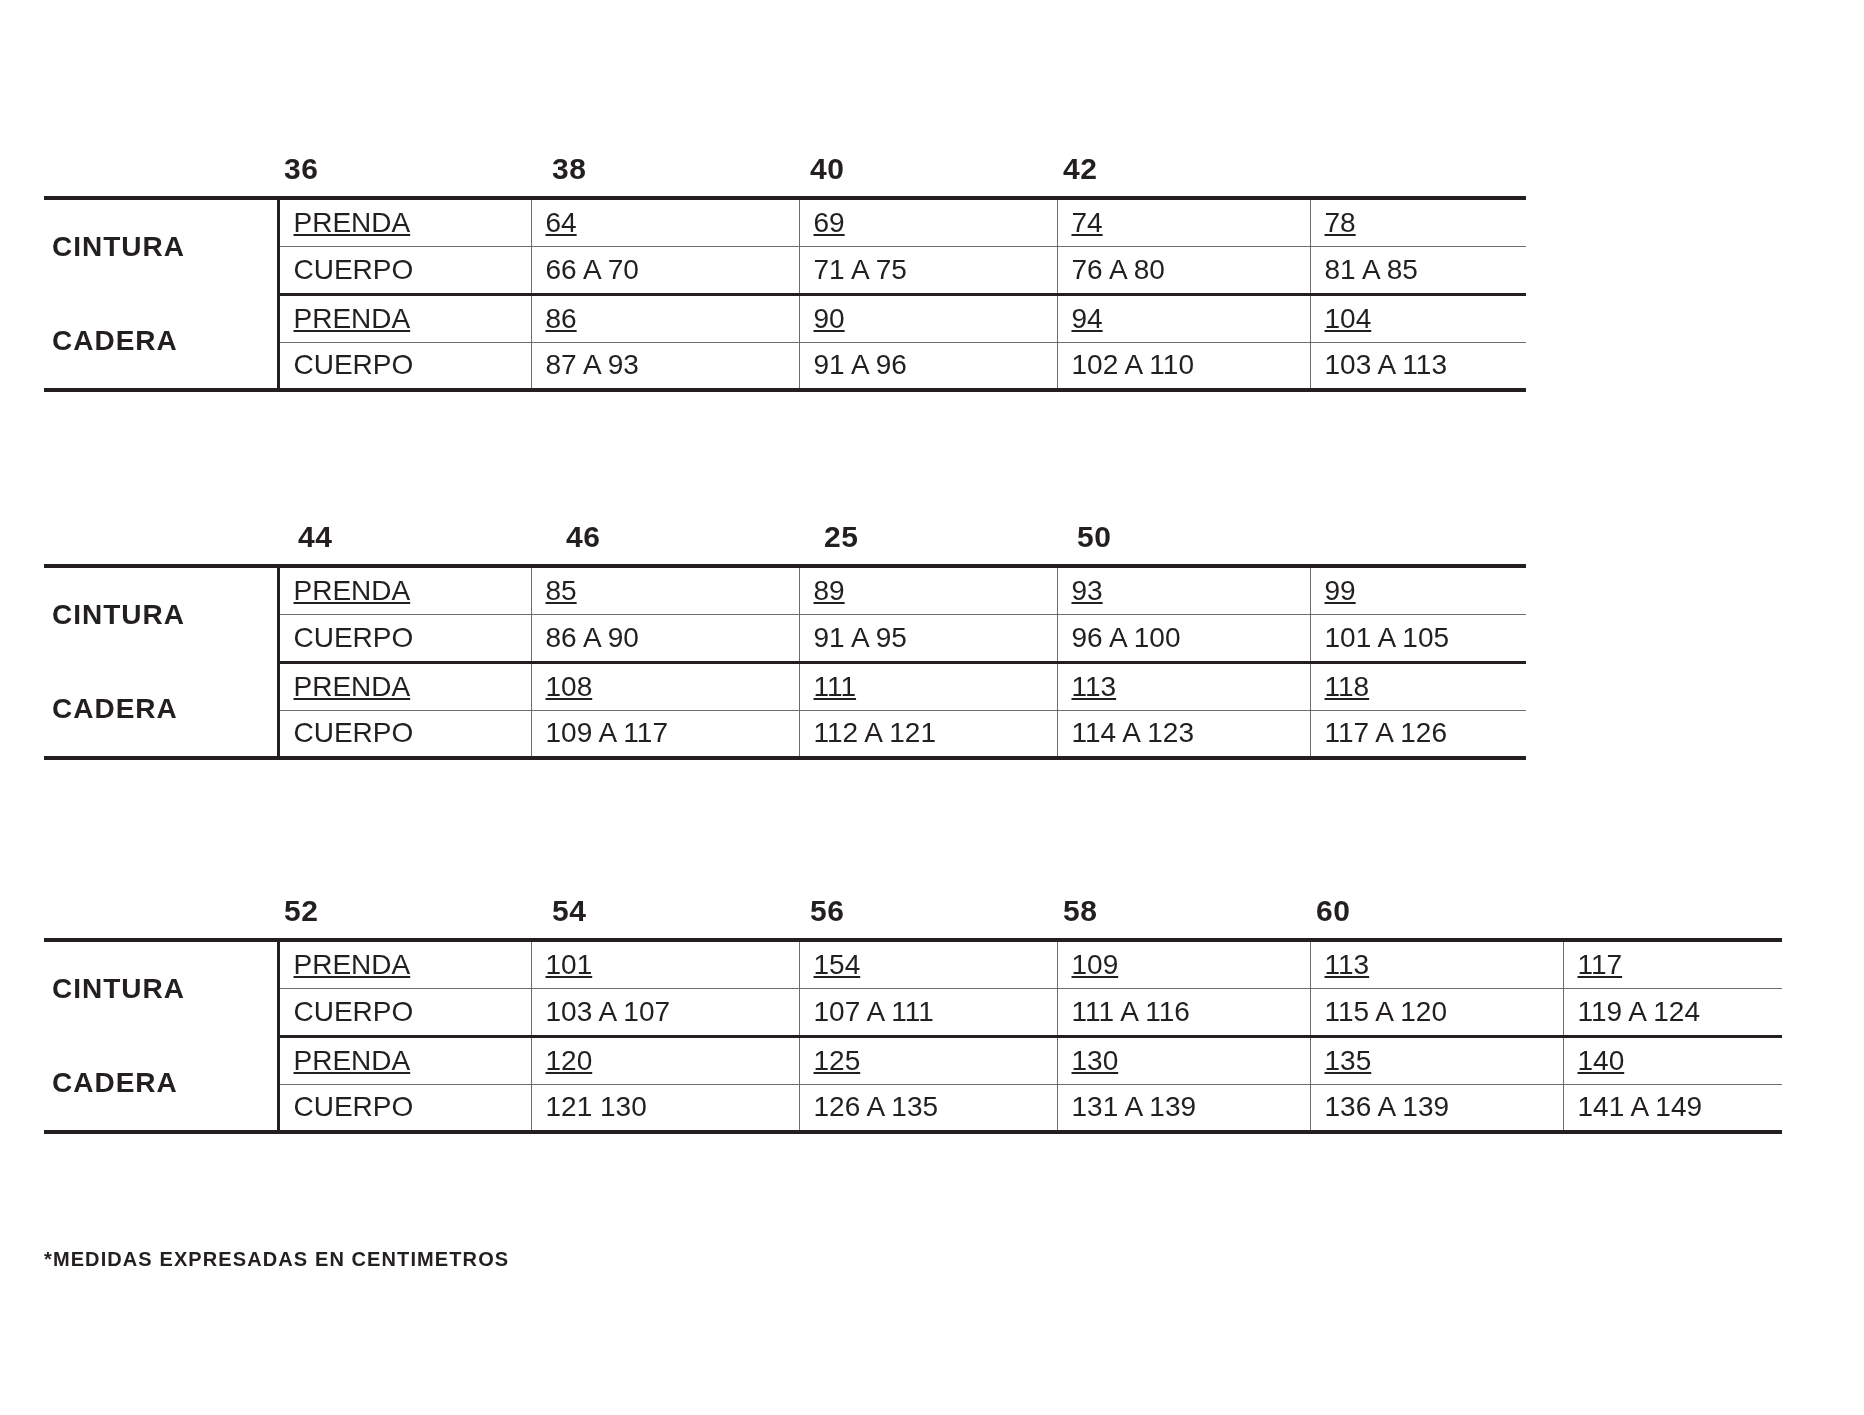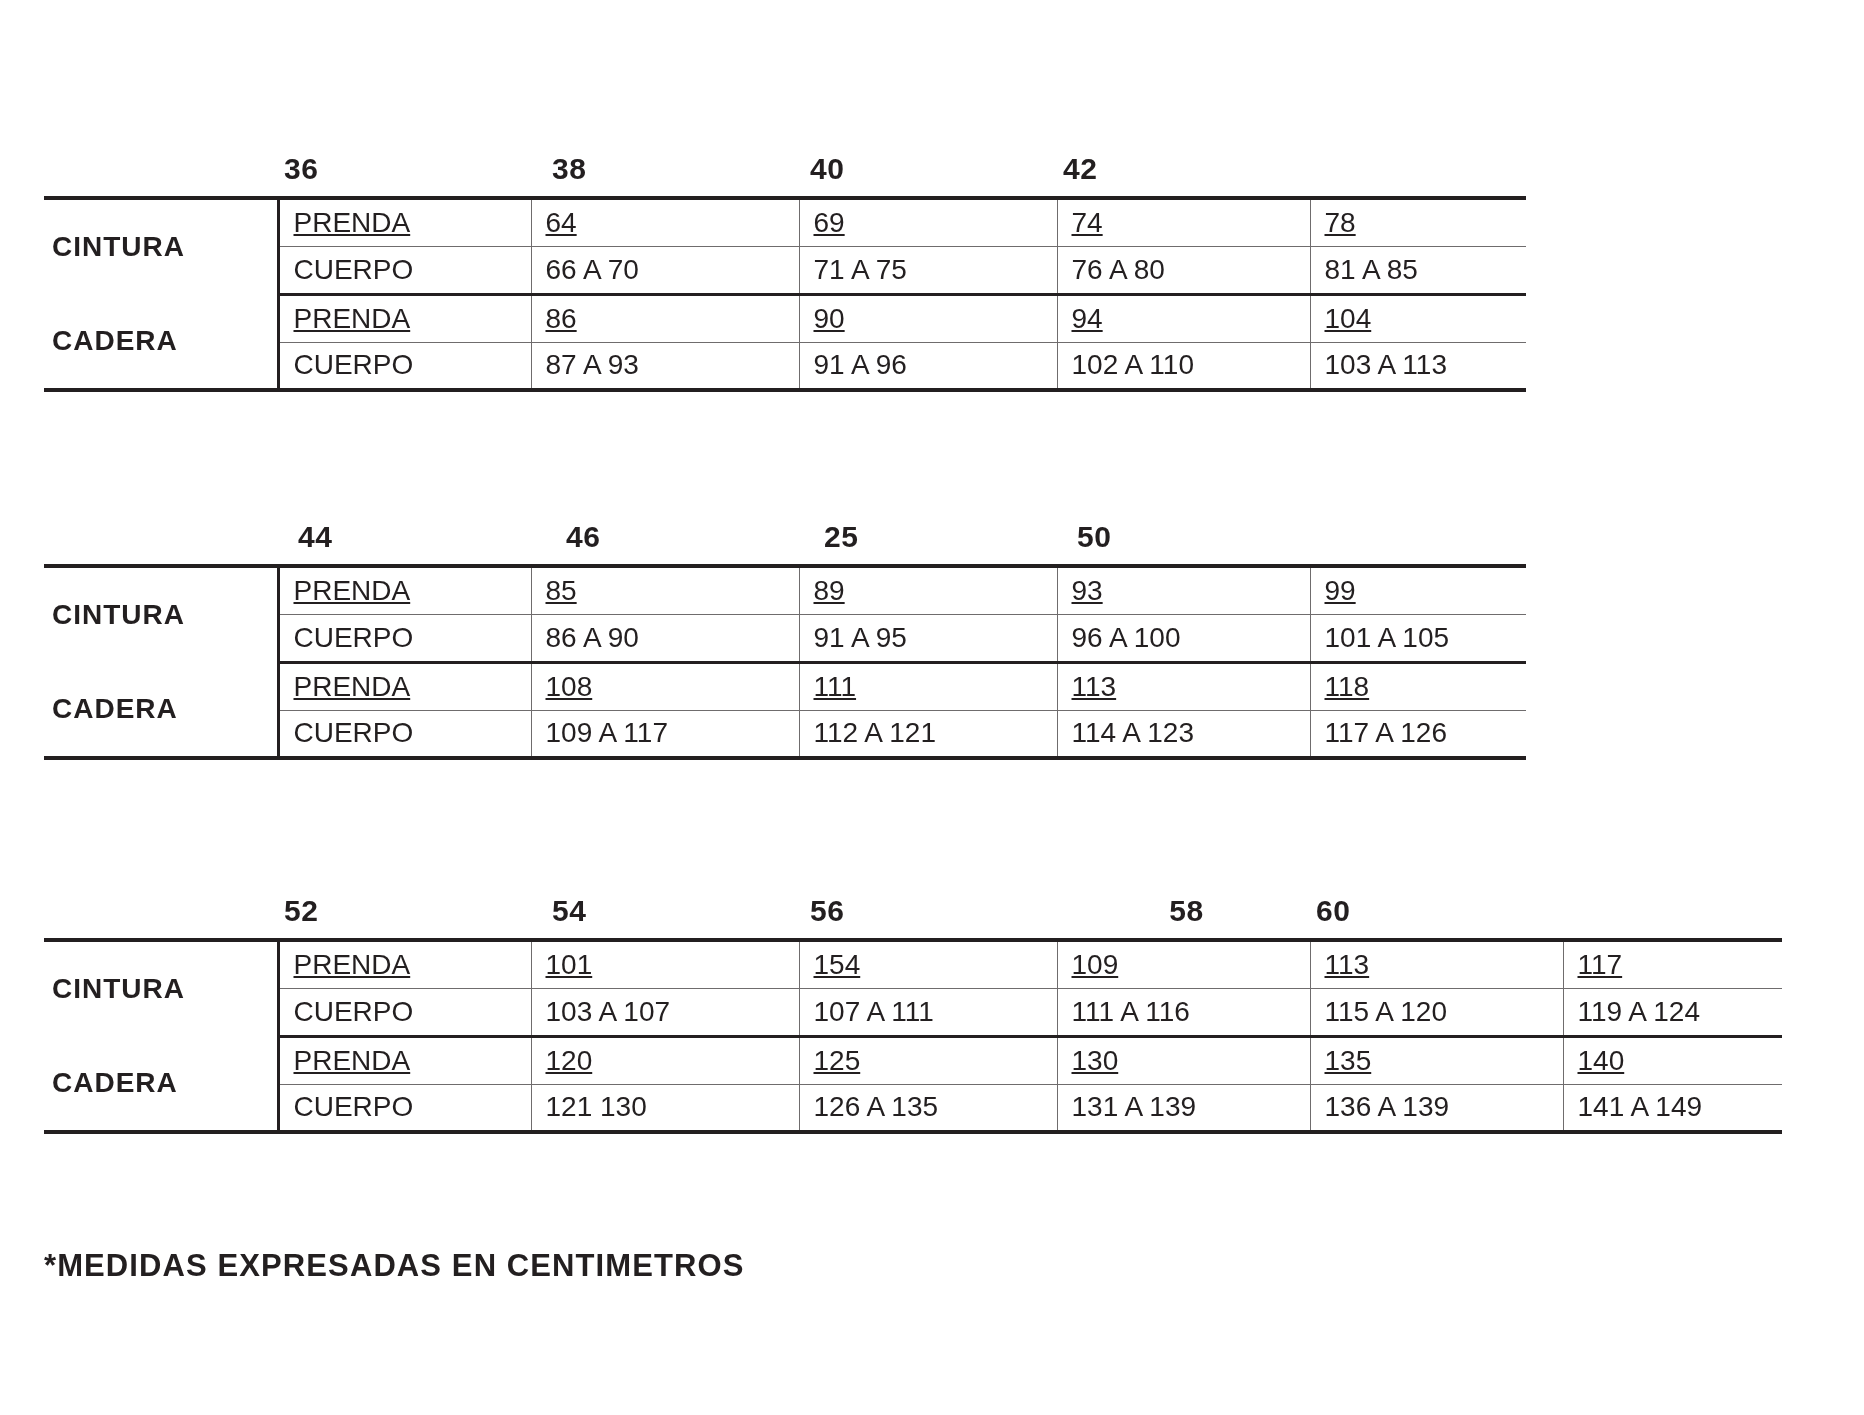--- a/index.html
+++ b/index.html
@@ -87,21 +87,21 @@
     border-right: 1.5px solid #6f6c6d;
   }
   .val.last {
     border-right: none;
   }
 
   .footnote {
     position: absolute;
     left: 44px;
     top: 1248px;
-    font-size: 31px;
+    font-size: 20px;
     font-weight: bold;
     letter-spacing: 1.1px;
     color: #231f20;
   }
 </style>
 </head>
 <body>
 
 <div class="page">
 
@@ -206,21 +206,21 @@
       </tbody>
     </table>
   </div>
 
   <div class="block" style="top:882px; width:1738px;">
     <div class="size-row">
       <div class="size-spacer" style="width:234px;"></div>
       <div class="size-cell" style="width:268px;">52</div>
       <div class="size-cell" style="width:258px;">54</div>
       <div class="size-cell" style="width:253px;">56</div>
-      <div class="size-cell" style="width:253px;text-align:center;">58</div>
+      <div class="size-cell" style="width:253px;">58</div>
       <div class="size-cell" style="width:253px;">60</div>
     </div>
     <table class="chart" style="width:1738px;">
       <colgroup>
         <col style="width:234px;">
         <col style="width:253px;">
         <col style="width:268px;">
         <col style="width:258px;">
         <col style="width:253px;">
         <col style="width:253px;">

